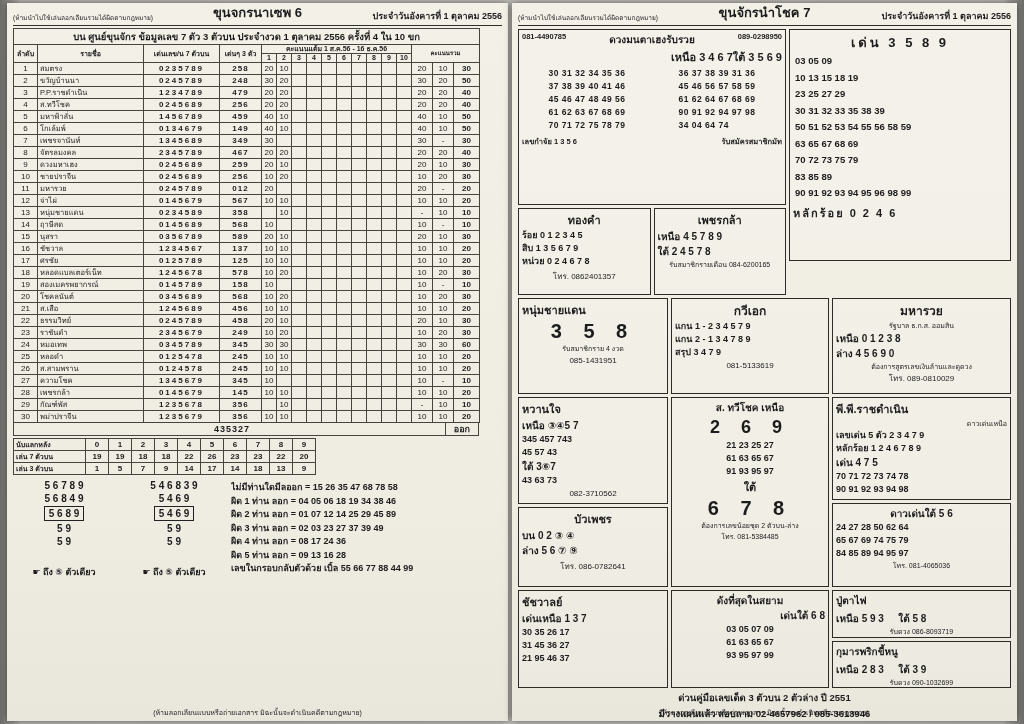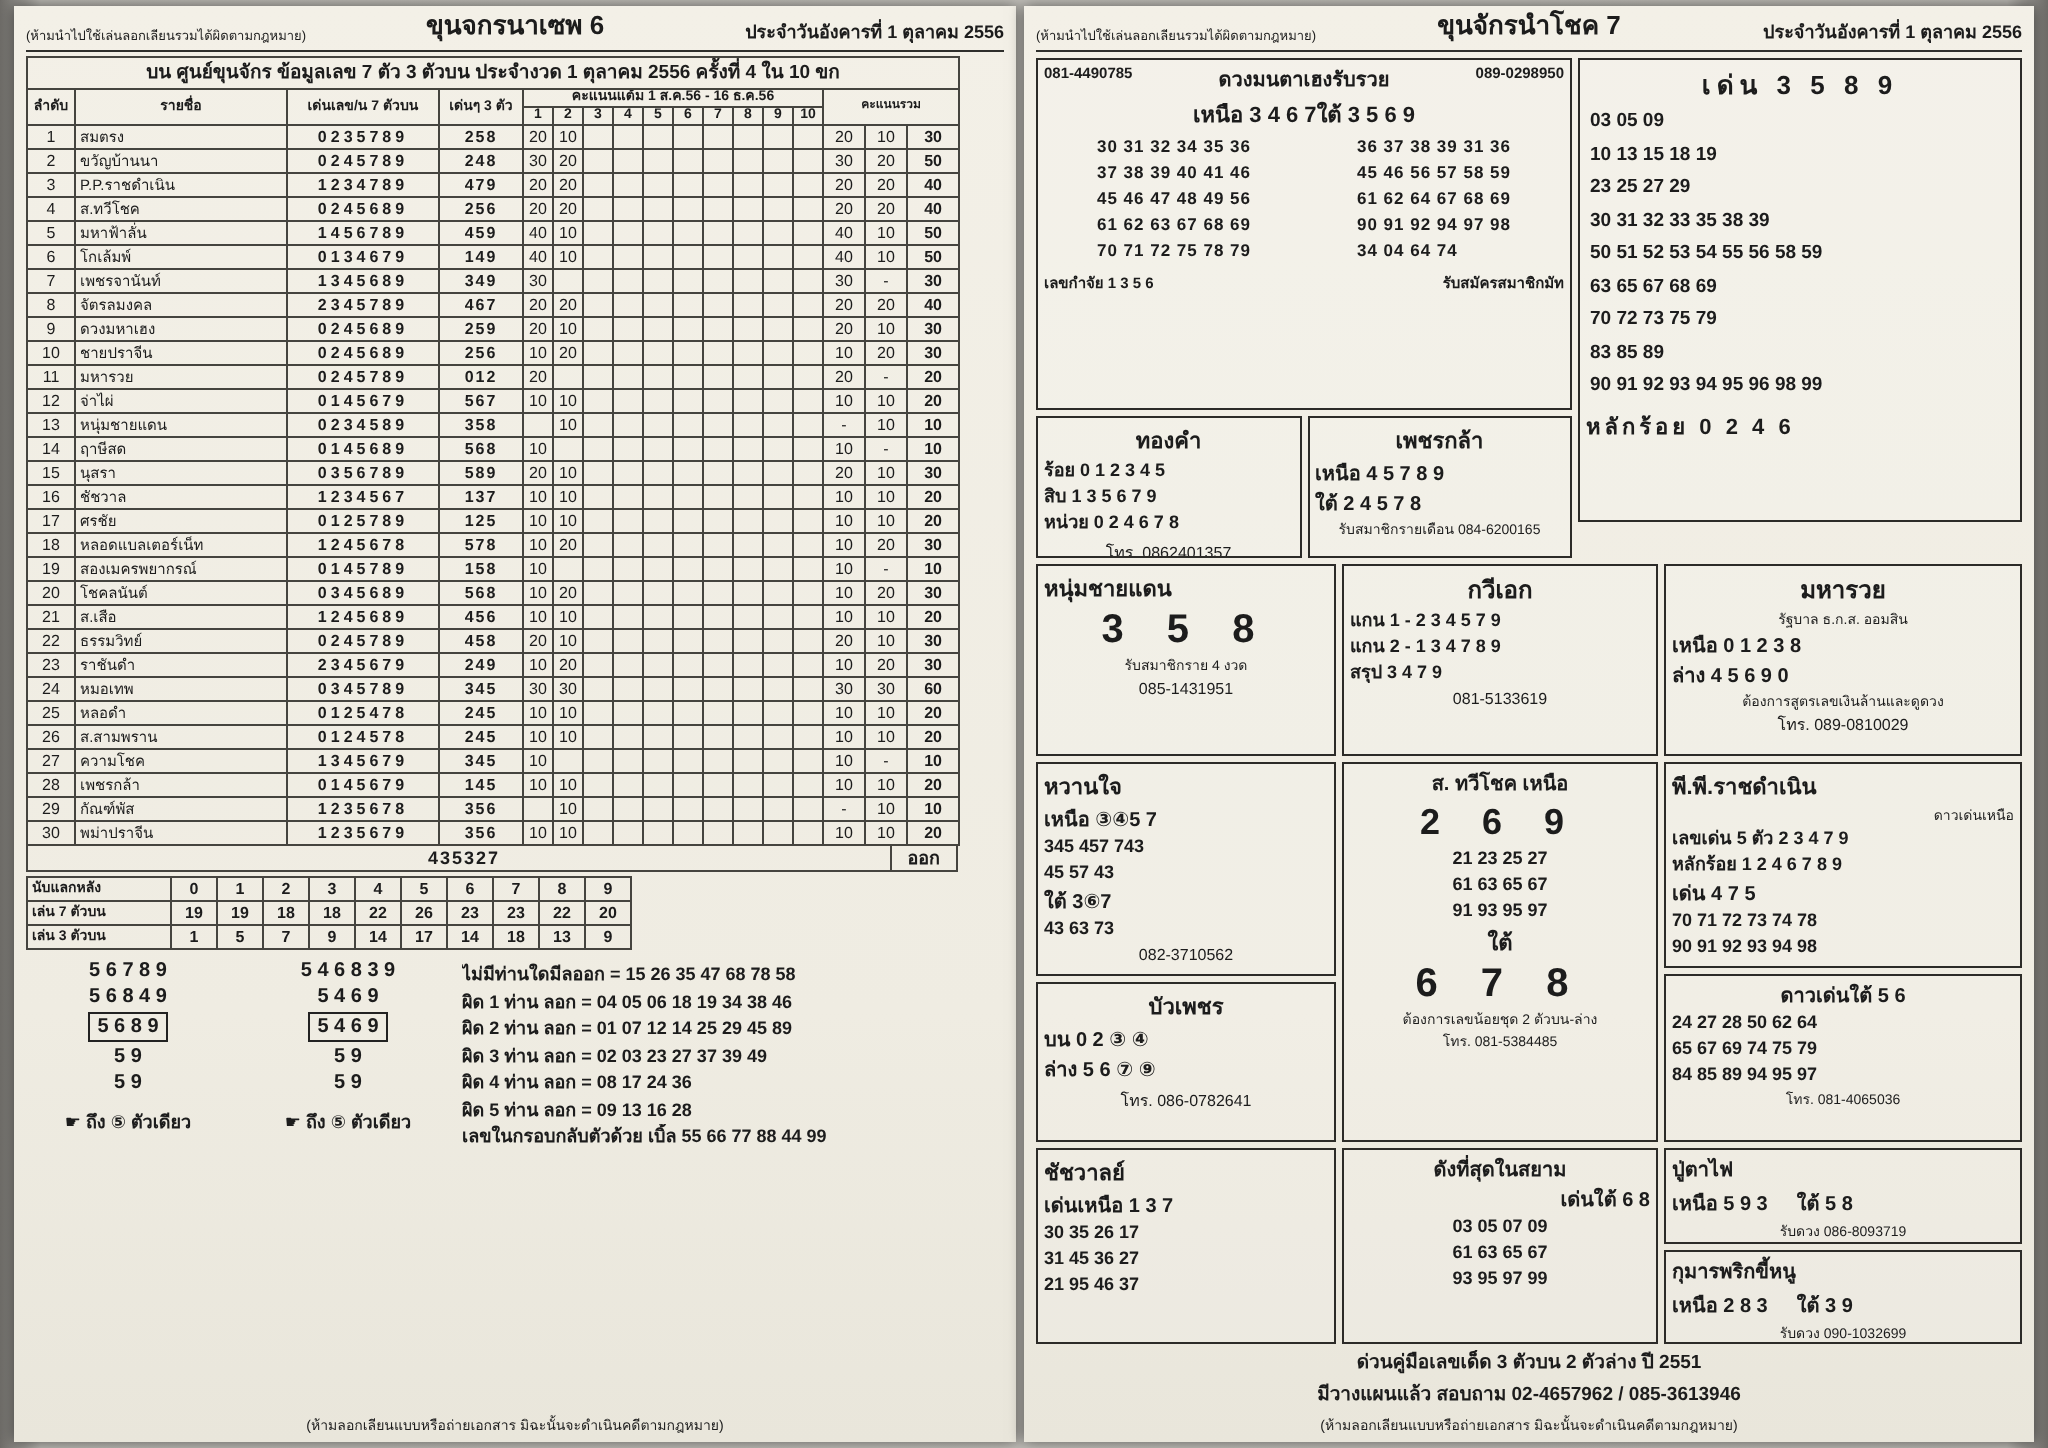--- a/index.html
+++ b/index.html
@@ -28,35 +28,35 @@
   .outrow{display:flex;align-items:center;width:466px;height:13px;border:1px solid #45443f;border-top:none;font-size:9px}
   .outrow .outval{margin-left:200px;font-weight:bold;letter-spacing:1px}
   .outrow .outlbl{margin-left:auto;border-left:1px solid #45443f;padding:0 8px;font-weight:bold;height:100%;line-height:12px}
   table.tally{border-collapse:collapse;table-layout:fixed;margin-top:2px}
   .tally td{border:1px solid #45443f;font-size:8px;height:12px;line-height:11px;text-align:center;font-weight:bold;overflow:hidden;white-space:nowrap}
   .tally td.lab{font-size:7px;text-align:left;padding-left:2px}
   .bottom{display:flex;gap:6px;margin-top:4px}
   .pyr-wrap{width:212px;display:flex;gap:8px}
   .pyr{flex:1;text-align:center;font-size:10px;font-weight:bold;line-height:13px}
   .pyr .boxed{display:inline-block;border:1.5px solid #222;padding:0 4px;margin:1px 0}
-  .pyr .ptail{font-size:9px;margin-top:7px;white-space:nowrap}
+  .pyr .ptail{font-size:9px;margin-top:18px;white-space:nowrap}
   .misslist{flex:1;font-size:9px;line-height:13.5px;font-weight:bold;padding-top:2px}
   .pagefoot{position:absolute;bottom:3px;left:0;right:0;text-align:center;font-size:7px}
 
   
   .rp-body{display:flex;flex-direction:column;gap:3px;margin-top:3px}
   .row{display:flex;gap:3px}
   .col{display:flex;flex-direction:column;gap:3px}
   .box{border:1.5px solid #2c2b28;padding:2px 3px;overflow:hidden;background:rgba(255,255,255,.12)}
   .bt{font-weight:bold;text-align:center}
   .lines div{white-space:nowrap;overflow:hidden}
   .duang{height:176px}
   .duang-head{display:flex;justify-content:space-between;font-size:7.5px;font-weight:bold}
   .duang-head .dt{font-size:10px}
-  .duang-ns{display:flex;justify-content:center;font-size:11px;font-weight:bold;margin:1px 0}
+  .duang-ns{display:flex;justify-content:flex-end;font-size:11px;font-weight:bold;margin:1px 0}
   .duang-grids{display:flex;justify-content:space-around;font-size:8.5px;font-weight:bold;line-height:13px;letter-spacing:.5px}
   .duang-foot{display:flex;justify-content:space-between;font-size:7.5px;font-weight:bold;margin-top:3px}
   .den{flex:1;height:232px}
   .den .t{font-size:13px;letter-spacing:3px}
   .den .lines{font-size:9.5px;font-weight:bold;line-height:16.5px;text-align:left;padding-left:2px}
   .den .foot{font-size:11px;font-weight:bold;margin-top:2px;letter-spacing:2px}
   .small-lines{font-size:9px;line-height:13px;font-weight:bold}
   .phone{font-size:8px;text-align:center;margin-top:2px;white-space:nowrap}
   .bignum{font-size:20px;font-weight:bold;letter-spacing:8px;text-align:center;line-height:24px;white-space:nowrap}
   .mid{font-size:10px;font-weight:bold}
@@ -824,21 +824,21 @@
                   <div>61 62 64 67 68 69</div>
                   <div>90 91 92 94 97 98</div>
                   <div>34 04 64 74</div>
                 </div>
             </div>
             <div class="duang-foot">
               <span>เลขกำจัย 1 3 5 6</span>
               <span>รับสมัครสมาชิกมัท</span>
             </div>
           </div>
-          <div class="row" style="height:71px">
+          <div class="row" style="height:87px">
             <div class="box" style="flex:1">
               <div class="bt" style="font-size:11px">ทองคำ</div>
               <div class="small-lines lines">
                   <div>ร้อย 0 1 2 3 4 5</div>
                   <div>สิบ 1 3 5 6 7 9</div>
                   <div>หน่วย 0 2 4 6 7 8</div>
                 </div>
               <div class="phone">โทร. 0862401357</div>
             </div>
             <div class="box" style="flex:1">

